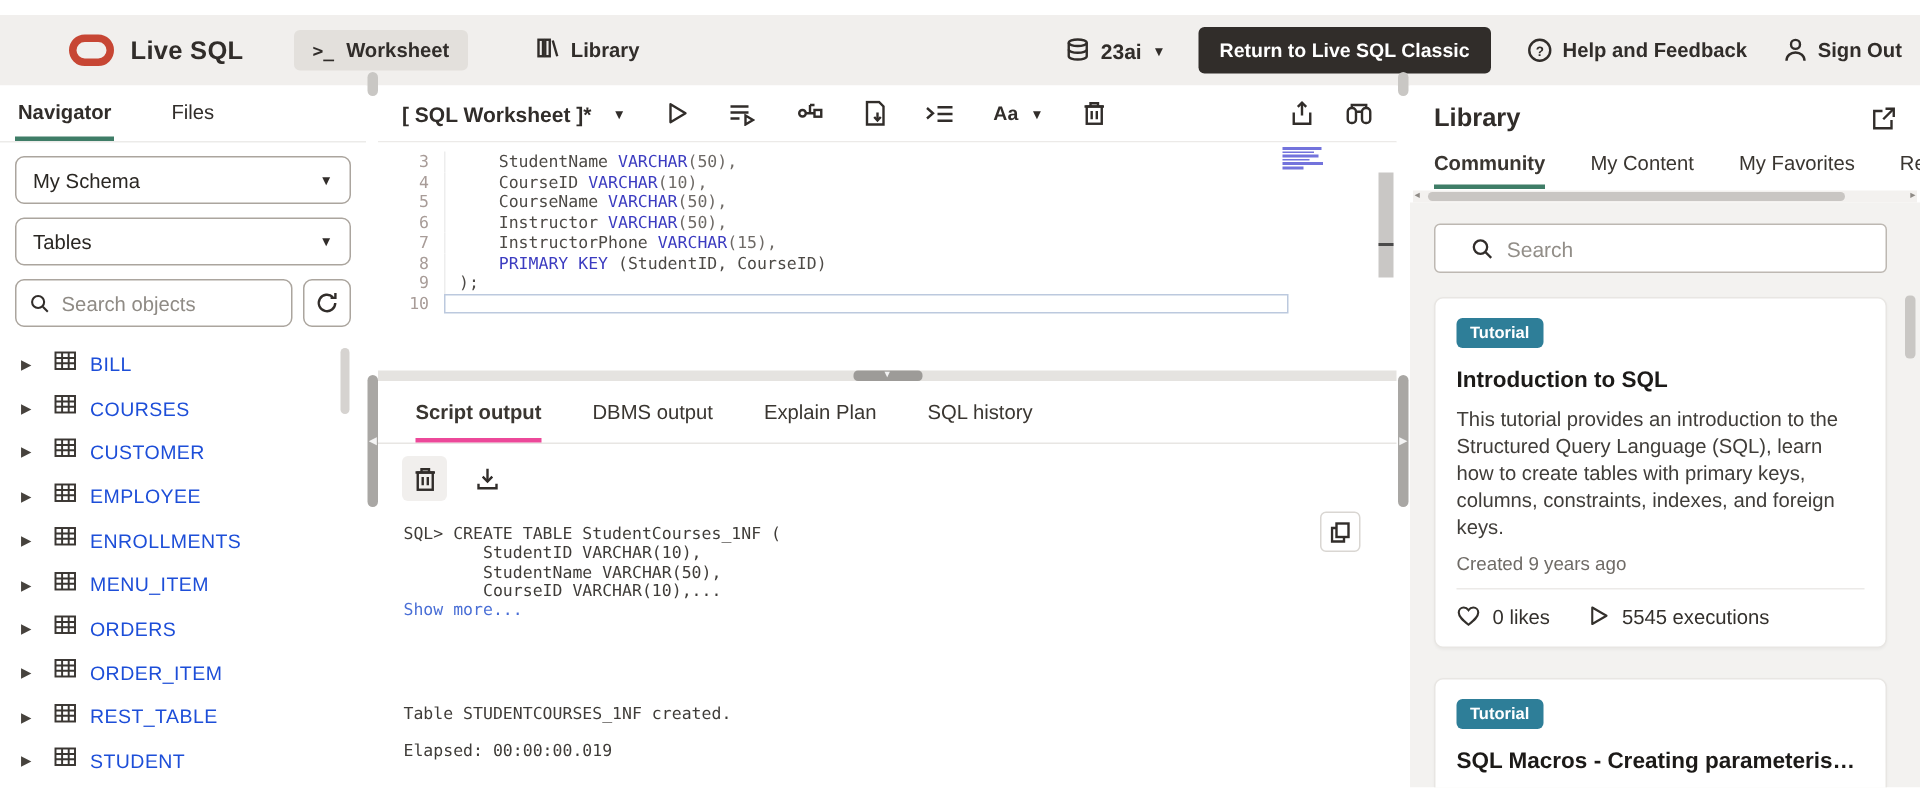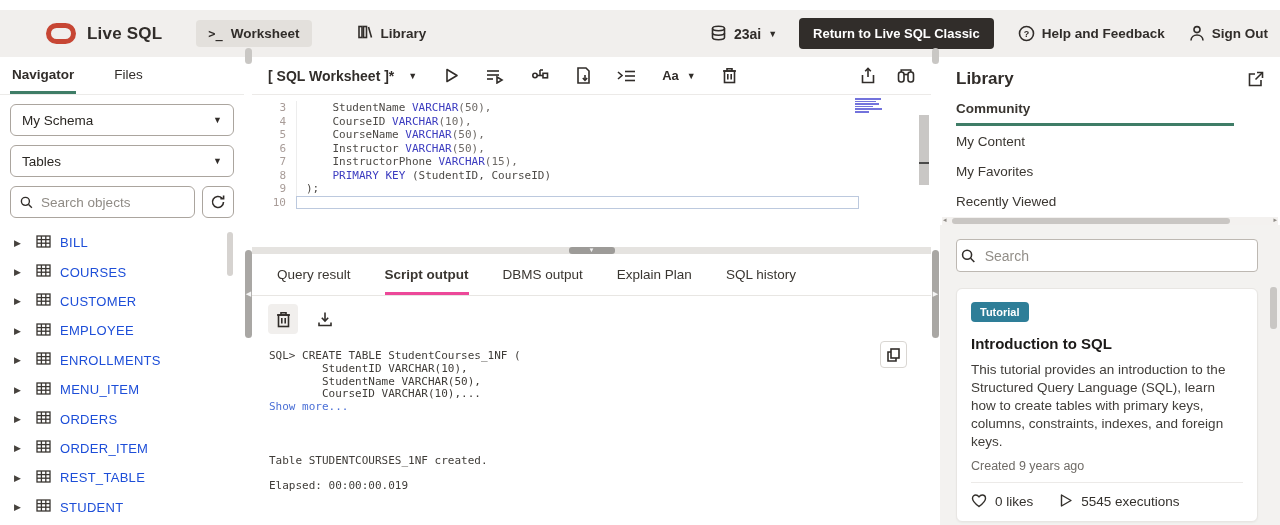--- a/index.html
+++ b/index.html
@@ -96,37 +96,37 @@
   .out-tab { font-size:13.5px; color:#3a3631; padding:13px 0 10px; margin:0 17px; cursor:pointer; }
   .out-tab.active { font-weight:bold; border-bottom:3px solid #ec4899; }
   .out-toolbar { display:flex; align-items:center; gap:12px; padding:8px 0 4px 16px; }
   .out-trash { width:30px; height:30px; background:#f1efed; border-radius:4px;
     display:flex; align-items:center; justify-content:center; cursor:pointer; }
   .out-dl { width:30px; height:30px; display:flex; align-items:center; justify-content:center; cursor:pointer; }
   .out-body { position:relative; padding:12px 0 0 17px; font-family:"DejaVu Sans Mono", monospace;
     font-size:11px; line-height:12.8px; color:#3f3c38; }
   .out-body pre { font-family:inherit; }
   .show-more { color:#4a6fd6; cursor:pointer; }
-  .out-result { margin-top:41px; }
+  .out-result { margin-top:56px; }
   .out-elapsed { margin-top:12px; }
   .copy-btn { position:absolute; right:24px; top:3px; width:27px; height:27px; background:#fff;
     border:1px solid #d9d6d2; border-radius:4px; display:flex; align-items:center; justify-content:center; cursor:pointer; }
 
   
   .lib-head { display:flex; align-items:center; justify-content:space-between; padding:12px 16px 4px; }
   .lib-title { font-size:17px; font-weight:bold; }
-  .lib-tabs { display:flex; padding:0 16px; white-space:nowrap; overflow:hidden;flex-direction:column; }
+  .lib-tabs { display:flex; padding:0 16px; white-space:nowrap; overflow:hidden; }
   .lib-tab { font-size:13.5px; color:#3a3631; padding:8px 0 7px; margin-right:30px; cursor:pointer; flex:none; }
   .lib-tab.active { font-weight:bold; border-bottom:3px solid #3f7d67; }
   .lib-hscroll { height:8px; margin:1px 2px 0; background:#f3f1ef; position:relative; }
   .lib-hscroll .thumb { position:absolute; left:10px; top:1px; height:6px; width:278px; background:#c9c6c3; border-radius:3px; }
   .lib-hscroll .arr { position:absolute; top:-1px; font-size:7px; color:#8f8b86; }
   .lib-content { background:#f3f2f0; height:100%; padding:14px 22px 0 16px; position:relative; }
   .lib-search { height:33px; background:#fff; border:1px solid #bdb8b2; border-radius:4px;
-    display:flex; align-items:center; gap:9px; padding:0 4px; margin-bottom:16px; }
+    display:flex; align-items:center; gap:9px; padding:0 24px; margin-bottom:16px; }
   .lib-search input { border:none; outline:none; width:100%; font-size:14px;
     font-family:"Liberation Sans", sans-serif; color:#403c38; background:transparent; }
   .lib-search input::placeholder { color:#928e88; }
   .card { background:#fff; border:1px solid #e8e6e3; border-radius:6px; padding:13px 14px 10px; margin-bottom:20px;
     box-shadow:0 1px 2px rgba(0,0,0,.04); }
   .badge { display:inline-block; background:#2e7e98; color:#fff; font-size:11px; font-weight:bold;
     padding:4px 9px; border-radius:4px; }
   .card-title { font-size:15px; font-weight:bold; color:#1c1a18; margin-top:13px;
     white-space:nowrap; overflow:hidden; text-overflow:ellipsis; }
   .card-desc { font-size:13.5px; color:#403d39; line-height:1.33; margin-top:9px; }
@@ -510,21 +510,20 @@
           </div>
       </div>
     </div>
 
     <div class="hsplit">
         <div class="bar">▼</div>
       </div>
 
     <div class="out-panel">
       <div class="out-tabs" id="out-tabs">
-          <div class="out-tab">Query result</div>
           <div class="out-tab active">Script output</div>
           <div class="out-tab">DBMS output</div>
           <div class="out-tab">Explain Plan</div>
           <div class="out-tab">SQL history</div>
         </div>
       <div class="out-toolbar">
         <div class="out-trash">
           <svg width="15" height="17" viewBox="0 0 15 17">
               <g class="icon-stroke">
                 <rect x="2.5" y="4" width="10" height="11.5"></rect>

